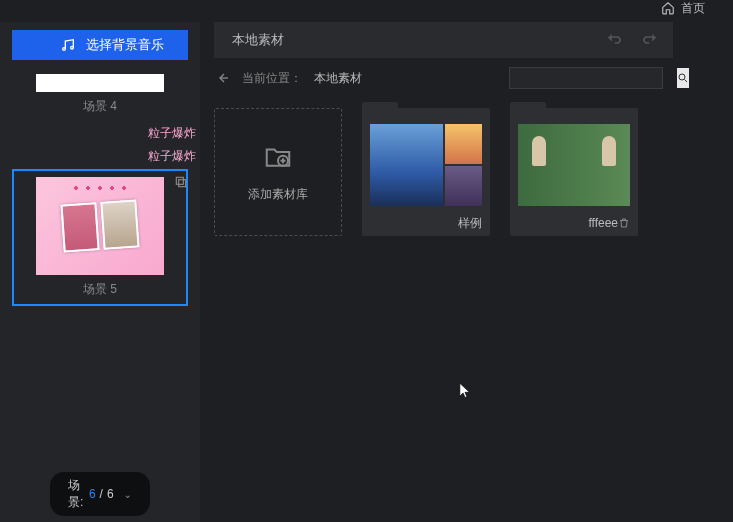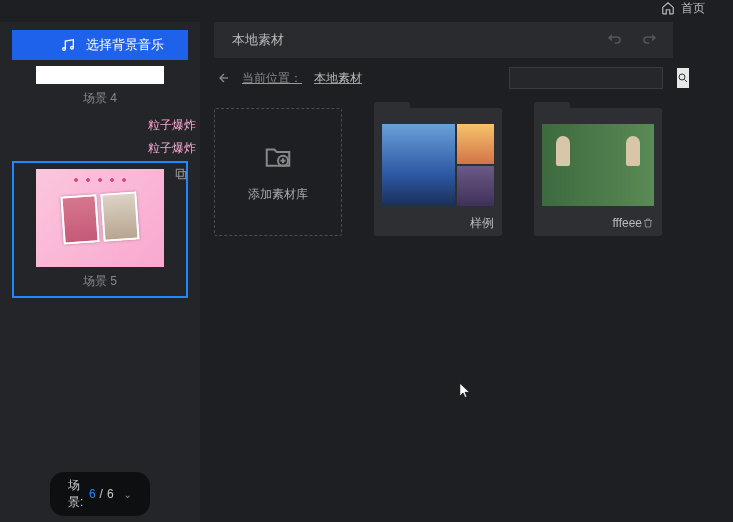--- a/index.html
+++ b/index.html
@@ -48,21 +48,21 @@
   cursor: pointer;
   padding-left: 24px;
 }
 .music-btn svg { width: 16px; height: 16px; }
 .scene-list {
   flex: 1;
   overflow: hidden;
   padding: 0 4px;
   position: relative;
 }
-.scene-item { margin-bottom: 10px; position: relative; }
+.scene-item { margin-bottom: 10px; position: relative; margin-top: 8px; }
 .scene-thumb {
   margin: 0 auto;
   background: #fff;
   position: relative;
 }
 .scene-thumb.white { width: 128px; height: 18px; }
 .scene-thumb.pink {
   width: 128px; height: 98px;
   background: linear-gradient(135deg,#fbc6dd,#f9a8cf);
   display: flex; align-items: center; justify-content: center;
@@ -149,21 +149,20 @@
   padding-right:14px; gap:18px;
 }
 .tab-actions svg{width:18px;height:18px;color:#555;}
 .empty-tabbar-right{width:60px;}
 .path-row {
   height: 40px;
   display: flex;
   align-items: center;
   gap: 12px;
   padding-right: 70px;
-  text-decoration: underline;
 }
 .path-row .back-icon{width:16px;height:16px;color:#888;}
 .crumb-label { color:#888; }
 .crumb-value { color:#bbb; }
 .path-spacer{flex:1;}
 .search-box {
   width: 154px; height: 22px;
   background:#26272a;
   border:1px solid #3a3b3e;
   display:flex;
@@ -172,21 +171,21 @@
   flex:1; background:transparent; border:none; outline:none;
   color:#ccc; font-size:12px; padding:0 6px;
 }
 .search-btn{
   width:22px; background:#e8e8e8;
   display:flex;align-items:center;justify-content:center;
 }
 .search-btn svg{width:12px;height:12px;color:#333;}
 
 .grid {
-  display:flex; gap:32px; padding-top:10px;
+  display:flex; gap:20px; padding-top:10px;
 }
 .card {
   width:128px; height:128px;
   background:#2e2f33;
   border-radius:2px;
   position:relative;
   display:flex; flex-direction:column;
 }
 .card.add {
   background:transparent;

